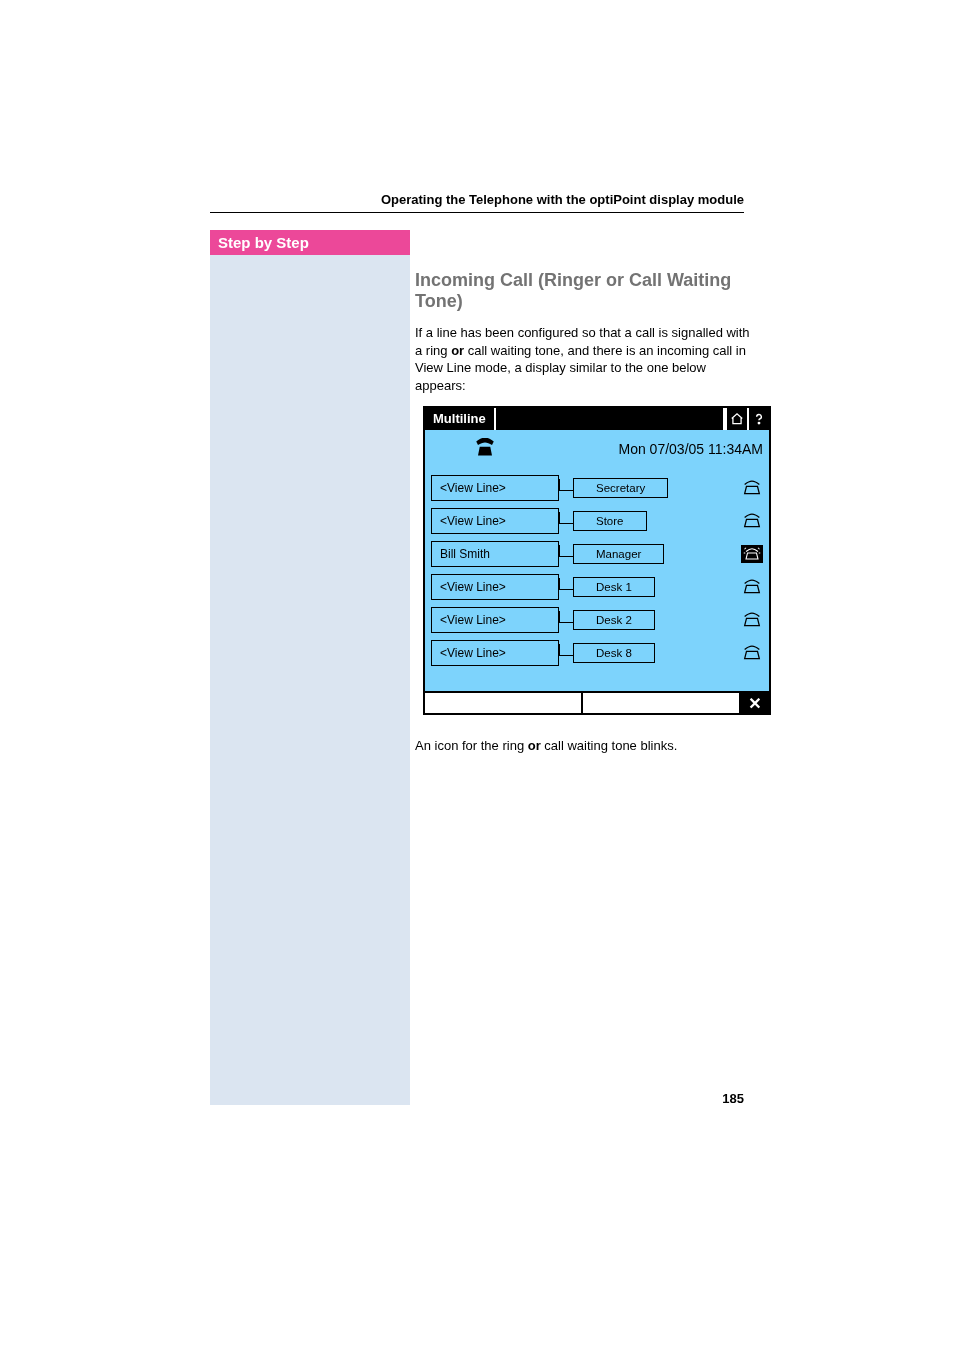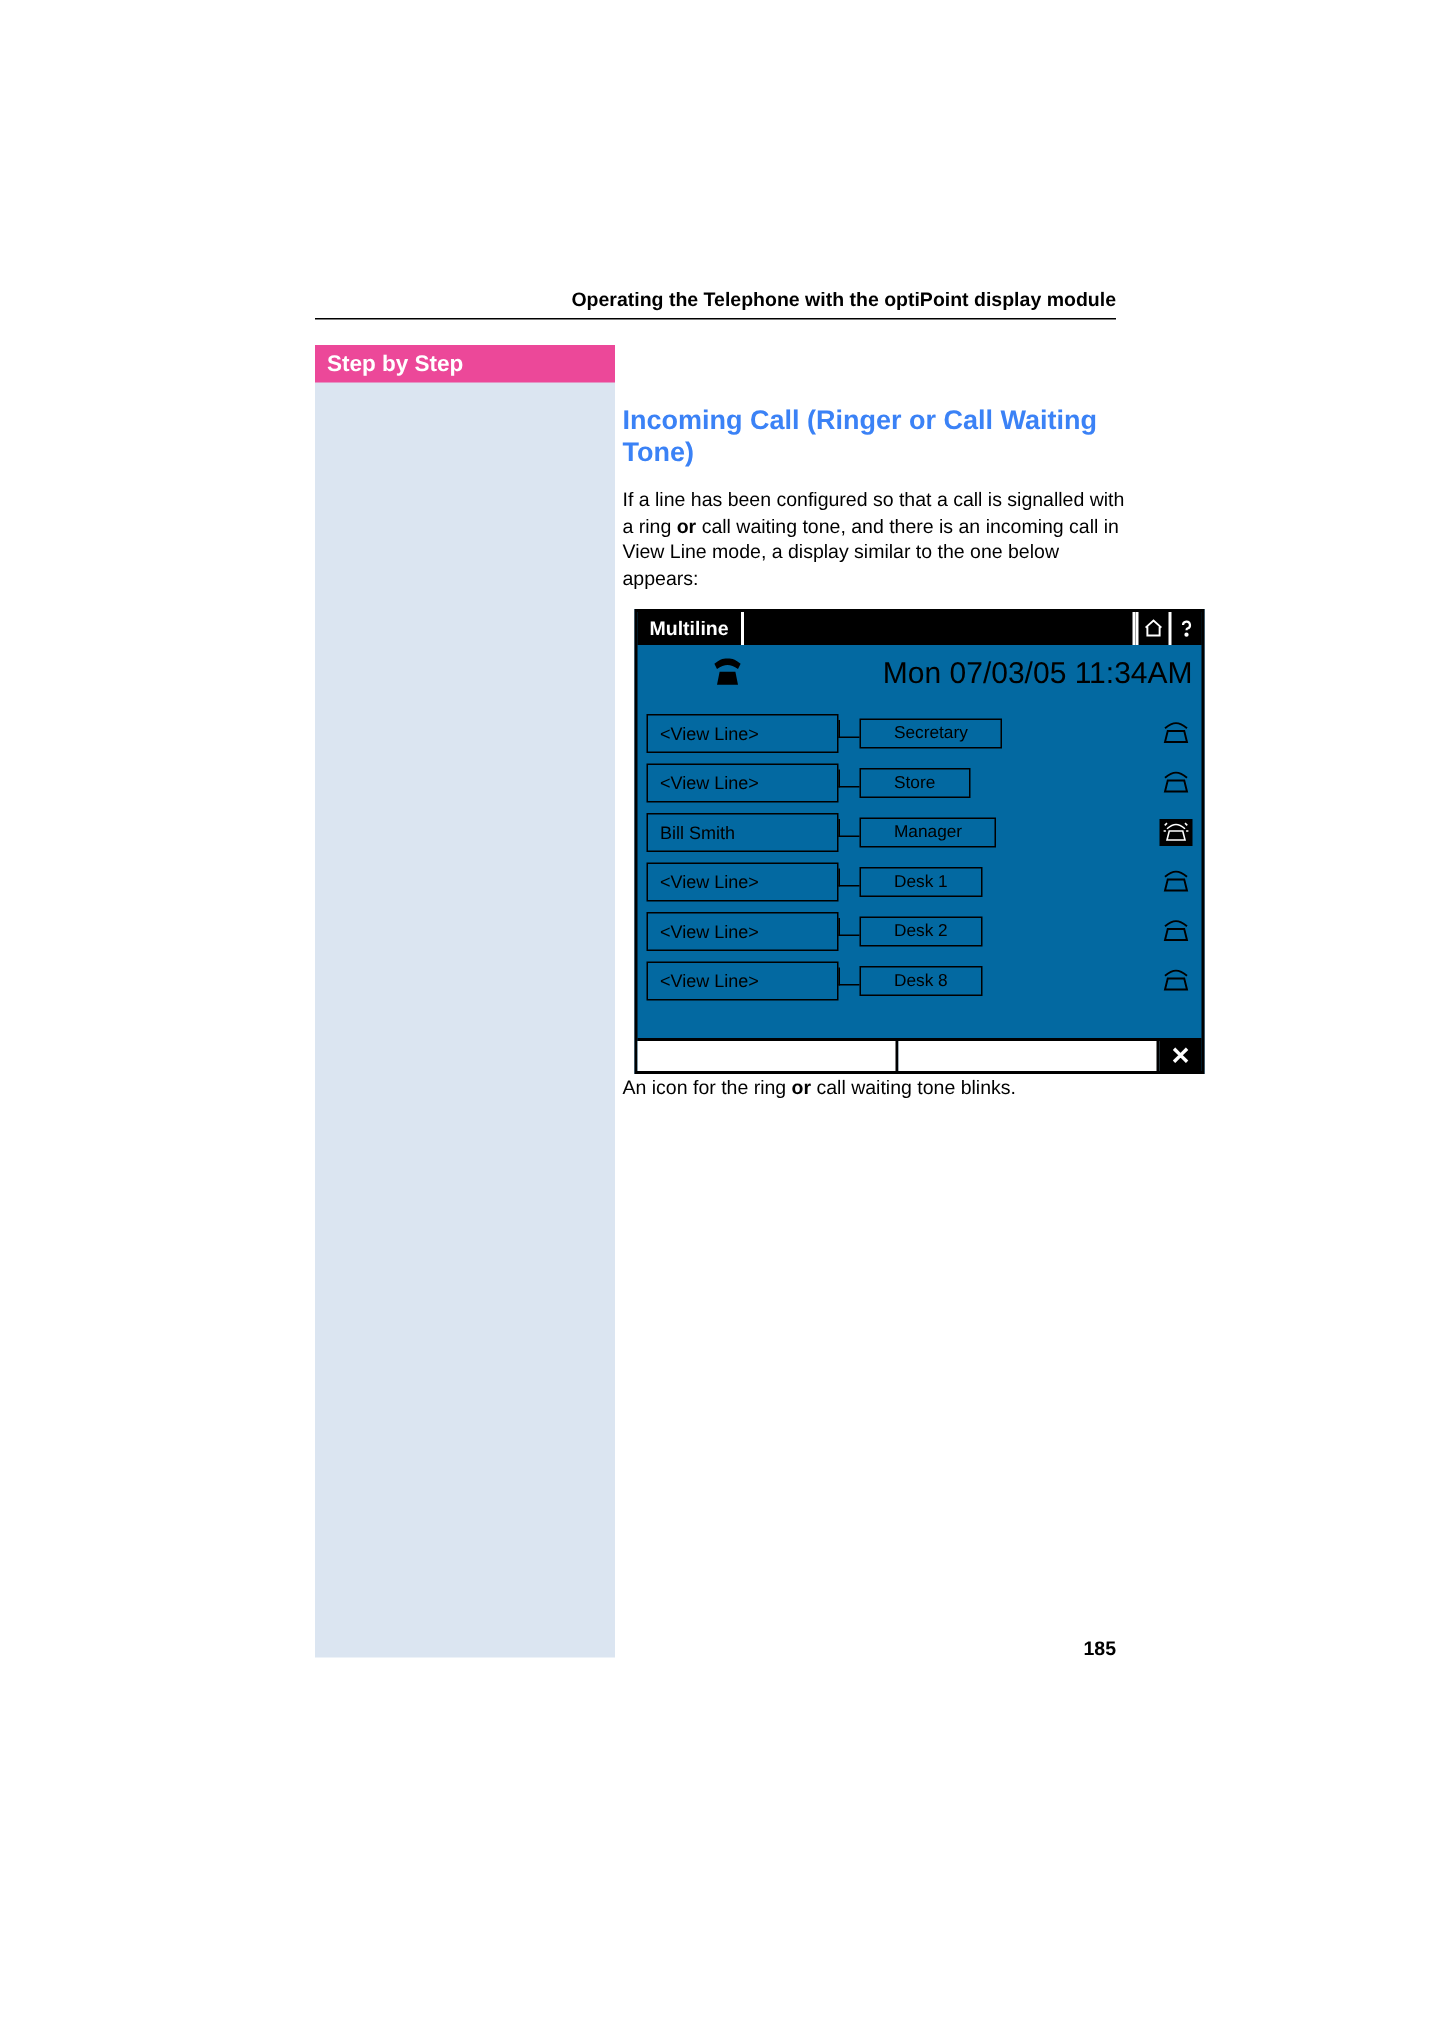--- a/index.html
+++ b/index.html
@@ -51,38 +51,38 @@
     right: 210px;
     border-top: 1.5px solid #000;
   }
   .content {
     position: absolute;
     left: 415px;
     top: 270px;
     width: 335px;
   }
   .content h2 {
-    color: #3b82f6;
+    color: #737373;
     font-size: 18px;
     margin: 0 0 12px 0;
     font-weight: bold;
   }
   .content p {
     font-size: 13px;
     line-height: 1.35;
     margin: 0 0 12px 0;
   }
   .content p .bold { font-weight: bold; }
 
   
   .phone {
     border: 2px solid #000;
-    width: 380px;
-    margin: 8px 0 0 8px;
-    background: #0369a1;
+    width: 348px;
+    margin: 8px 0 22px 8px;
+    background: #7dd3fc;
     position: relative;
   }
   .phone-titlebar {
     background: #000;
     display: flex;
     align-items: stretch;
     height: 22px;
   }
   .phone-title {
     color: #fff;
@@ -105,21 +105,21 @@
     background: #000;
     color: #fff;
     border-left: 2px solid #fff;
     display: flex;
     align-items: center;
     justify-content: center;
   }
   .phone-title-icon svg { width: 14px; height: 14px; }
   .phone-date {
     text-align: right;
-    font-size: 20px;
+    font-size: 14px;
     padding: 8px 6px 4px 6px;
     display: flex;
     align-items: center;
     gap: 10px;
   }
   .phone-date-icon {
     width: 28px; height: 22px;
     margin-left: 40px;
   }
   .line-rows {

